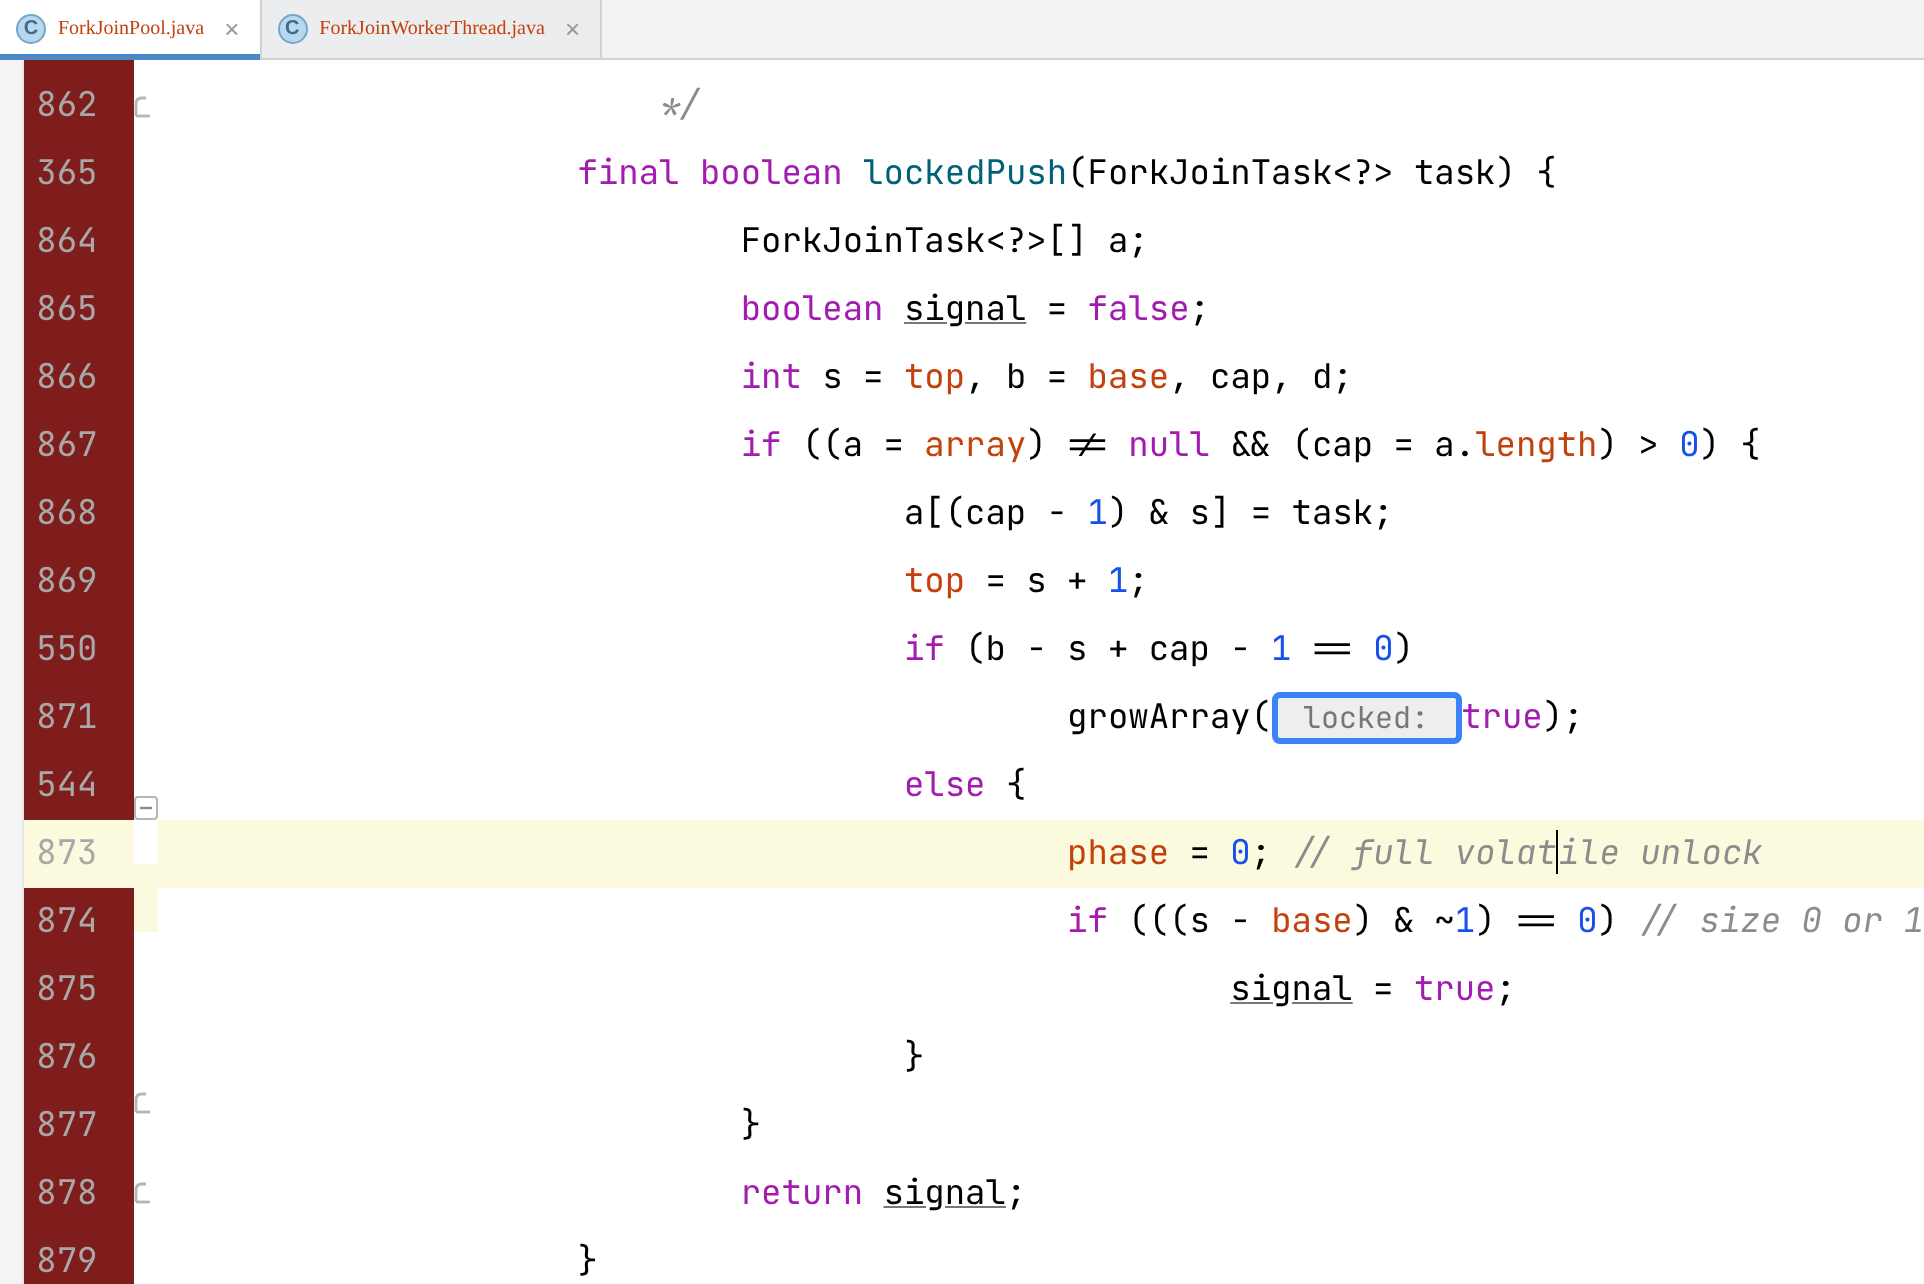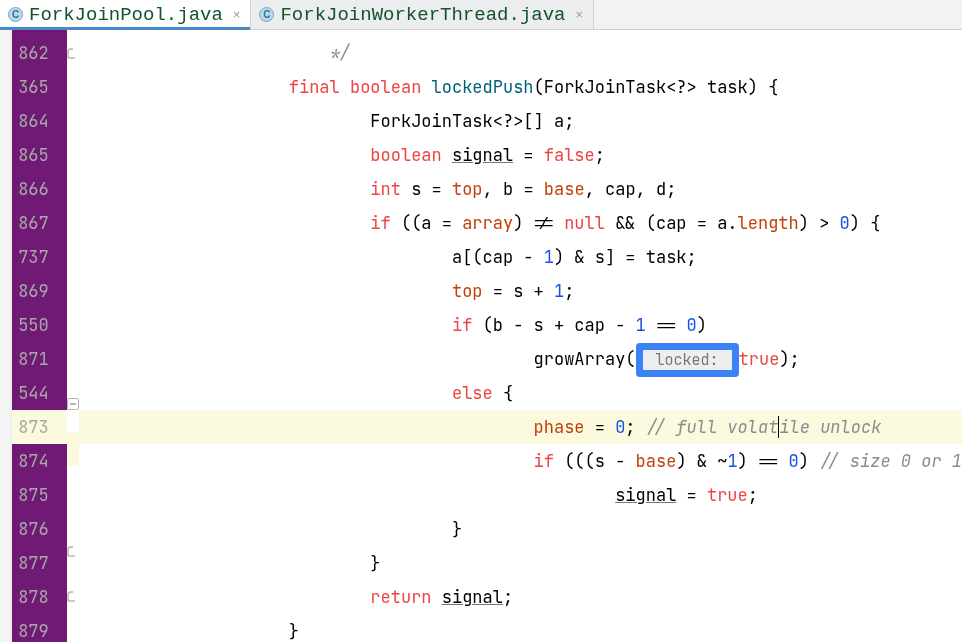--- a/index.html
+++ b/index.html
@@ -50,23 +50,23 @@
     border: 1px solid #6fa8c8;
     display: flex;
     align-items: center;
     justify-content: center;
     font-size: 10px;
     color: #3a6d8c;
     font-family: sans-serif;
     font-weight: bold;
   }
   .tab-label {
-    font-family: Liberation Mono, monospace;
-    font-size: 19px;
-    color: #14532d;
+    font-family: Liberation Serif, serif;
+    font-size: 10px;
+    color: #c2410c;
   }
   .tab-close {
     font-family: sans-serif;
     color: #999;
     font-size: 13px;
     margin-left: 4px;
   }
 
   
   .editor {
@@ -74,21 +74,21 @@
     height: calc(100% - 30px);
     position: relative;
   }
   .left-strip {
     width: 16px;
     background: #f4f4f4;
     border-right: 1px solid #e8e8e8;
   }
   .gutter {
     width: 74px;
-    background: #701a75;
+    background: #7f1d1d;
     text-align: right;
     padding-top: 6px;
   }
   .foldcol {
     width: 16px;
     background: #ffffff;
     padding-top: 6px;
     position: relative;
   }
   .code {
@@ -122,29 +122,29 @@
   .cursor {
     display: inline-block;
     width: 1px;
     height: 22px;
     background: #000;
     vertical-align: middle;
     margin-bottom: 3px;
   }
 
   
-  .kw  { color: #ef4444; margin-top: 20px; }
+  .kw  { color: #a21caf; margin-top: 20px; }
   .num { color: #1750eb; }
   .id  { color: #c2410c; }   
   .mtd { color: #00627a; }   
   .cmt { color: #8c8c8c; font-style: italic; }
   .hint {
     background: #eeeeee;
     color: #777;
-    border: 7px solid #3b82f6;
+    border: 3px solid #3b82f6;
     border-radius: 4px;
     padding: 0 4px;
     font-size: 15px;
     font-style: normal;
   }
   .ul { text-decoration: underline; text-decoration-color: #777; }
 
   .code-line { padding-left: 6px; }
 </style>
 </head>
@@ -165,21 +165,21 @@
 
 <div class="editor">
   <div class="left-strip"></div>
   <div class="gutter" id="gutter">
       <div class="row lineno">862</div>
       <div class="row lineno">365</div>
       <div class="row lineno">864</div>
       <div class="row lineno">865</div>
       <div class="row lineno">866</div>
       <div class="row lineno">867</div>
-      <div class="row lineno">737</div>
+      <div class="row lineno">868</div>
       <div class="row lineno">869</div>
       <div class="row lineno">550</div>
       <div class="row lineno">871</div>
       <div class="row lineno">544</div>
       <div class="row lineno hl-row">873</div>
       <div class="row lineno">874</div>
       <div class="row lineno">875</div>
       <div class="row lineno">876</div>
       <div class="row lineno">877</div>
       <div class="row lineno">878</div>

